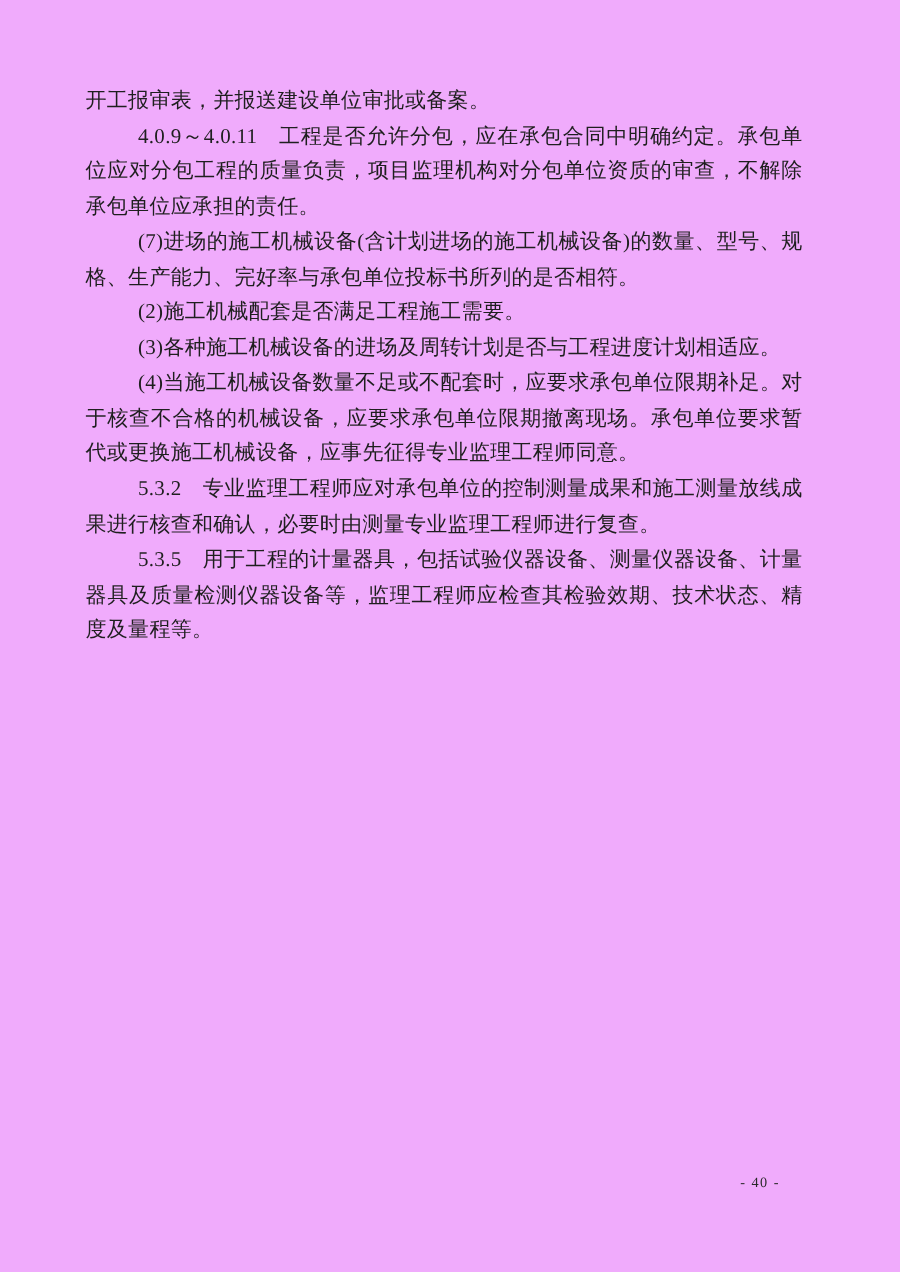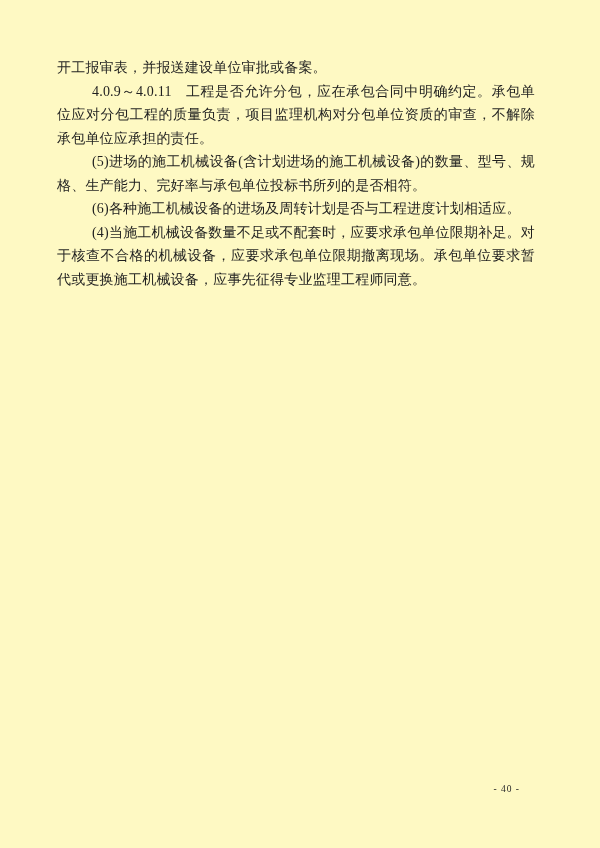--- a/index.html
+++ b/index.html
@@ -9,21 +9,21 @@
   }
   body {
     width: 600px;
     height: 848px;
     overflow: hidden;
   }
   .page {
     position: relative;
     width: 600px;
     height: 848px;
-    background: #fef9c3;
+    background: #f0abfc;
     font-family: "Liberation Serif", "DejaVu Serif", serif;
     color: #1f1f1f;
     overflow: hidden;
   }
   .content {
     position: absolute;
     left: 57px;
     top: 56px;
     width: 478px;
     font-size: 14px;
@@ -57,30 +57,33 @@
 <body>
 
 <div class="page">
   <div class="content">
 
     <p class="para continuation"><span>开工报审表，并报送建设单位审批或备案。</span></p>
 
     <p class="para"><span class="clause-num">4.0.9～4.0.11</span><span>工程是否允许分包，应在承包合同中明确约定。承包单位应对分包工程的质量负责，项目监理机构对分包单位资质的审查，不解除承包单位应承担的责任。</span></p>
 
 
-    <p class="para"><span>(5)进场的施工机械设备(含计划进场的施工机械设备)的数量、型号、规格、生产能力、完好率与承包单位投标书所列的是否相符。</span></p>
+    <p class="para"><span>(7)进场的施工机械设备(含计划进场的施工机械设备)的数量、型号、规格、生产能力、完好率与承包单位投标书所列的是否相符。</span></p>
 
+    <p class="para"><span>(2)施工机械配套是否满足工程施工需要。</span></p>
 
-    <p class="para"><span>(6)各种施工机械设备的进场及周转计划是否与工程进度计划相适应。</span></p>
+    <p class="para"><span>(3)各种施工机械设备的进场及周转计划是否与工程进度计划相适应。</span></p>
 
     <p class="para"><span>(4)当施工机械设备数量不足或不配套时，应要求承包单位限期补足。对于核查不合格的机械设备，应要求承包单位限期撤离现场。承包单位要求暂代或更换施工机械设备，应事先征得专业监理工程师同意。</span></p>
 
 
 
 
+    <p class="para"><span class="clause-num">5.3.2</span><span>专业监理工程师应对承包单位的控制测量成果和施工测量放线成果进行核查和确认，必要时由测量专业监理工程师进行复查。</span></p>
 
+    <p class="para"><span class="clause-num">5.3.5</span><span>用于工程的计量器具，包括试验仪器设备、测量仪器设备、计量器具及质量检测仪器设备等，监理工程师应检查其检验效期、技术状态、精度及量程等。</span></p>
 
 
 
   </div>
 
   <div class="page-number">- 40 -</div>
 </div>
 
 </body></html>

